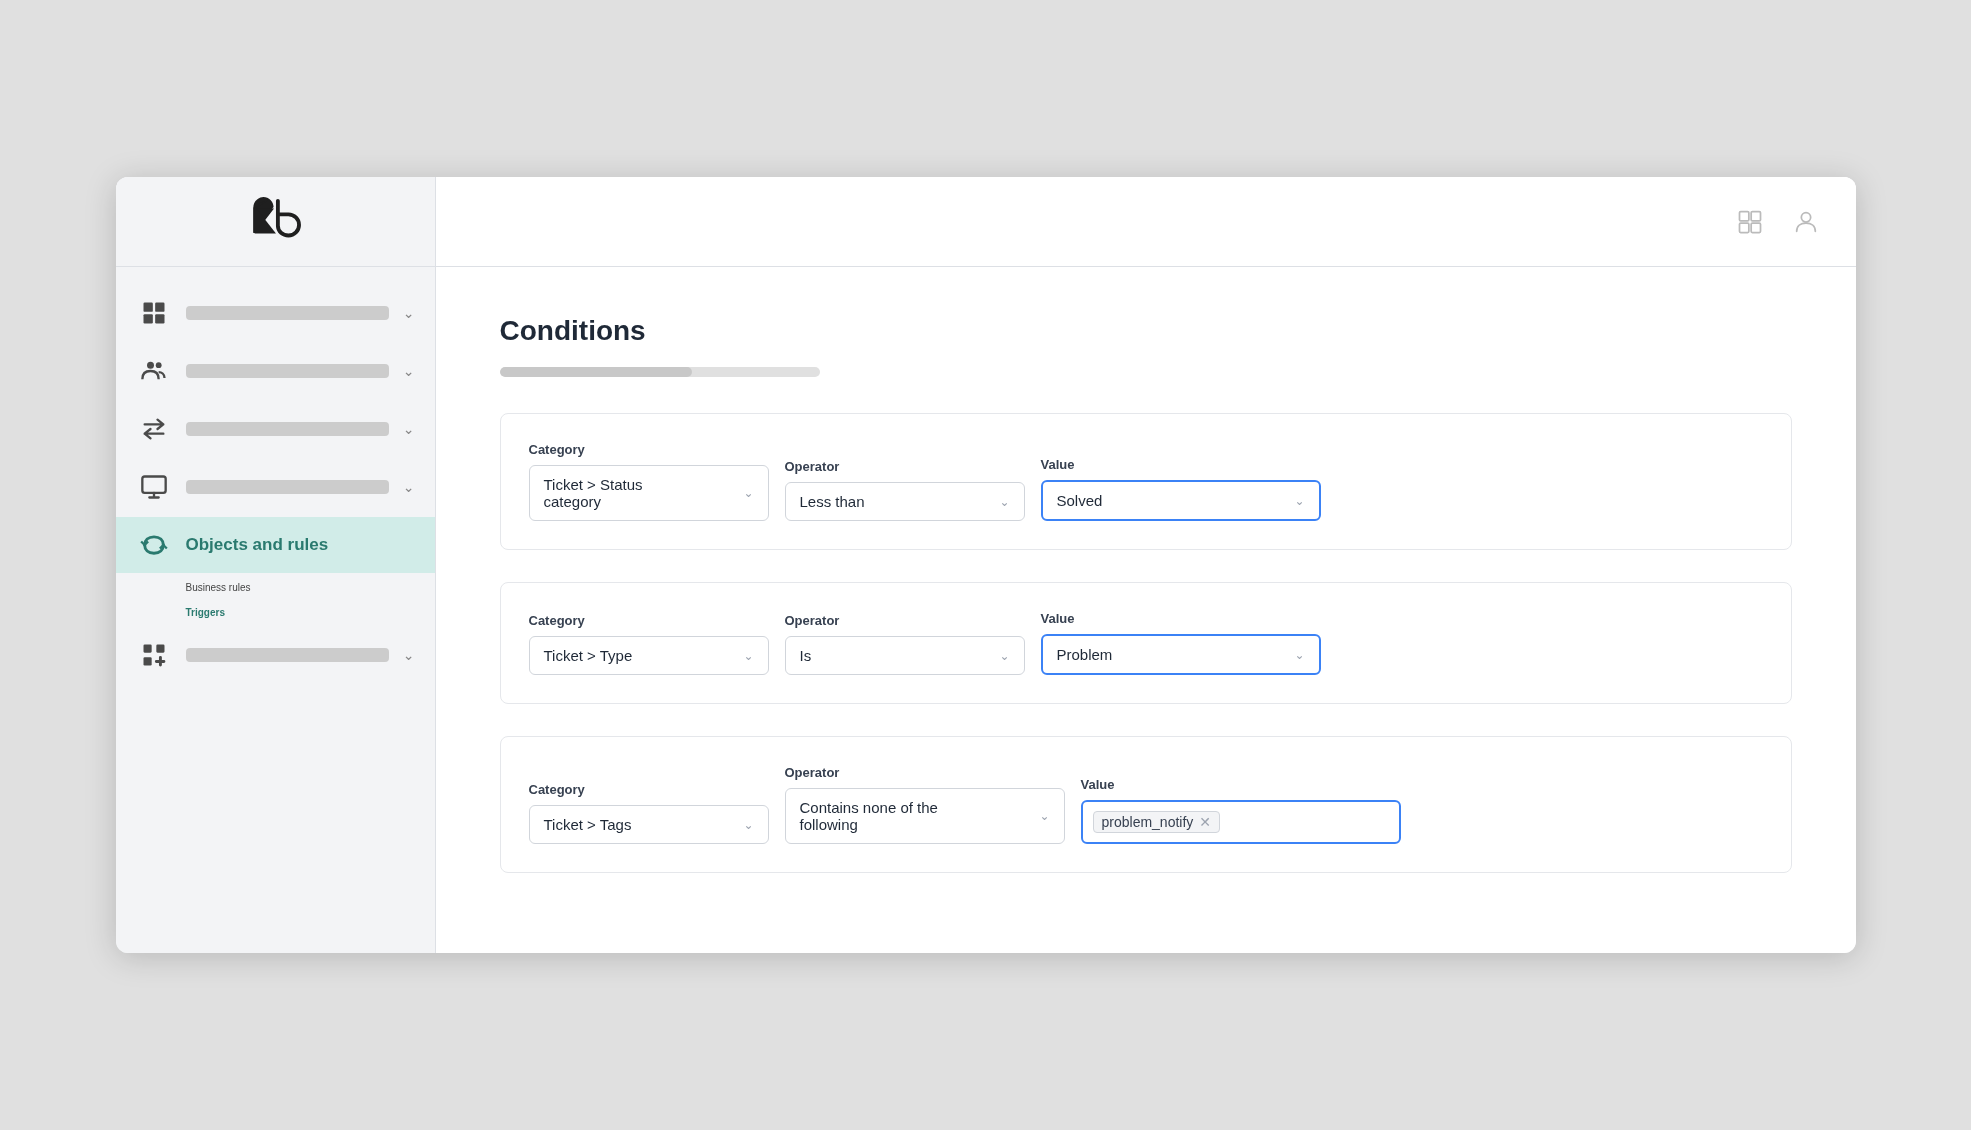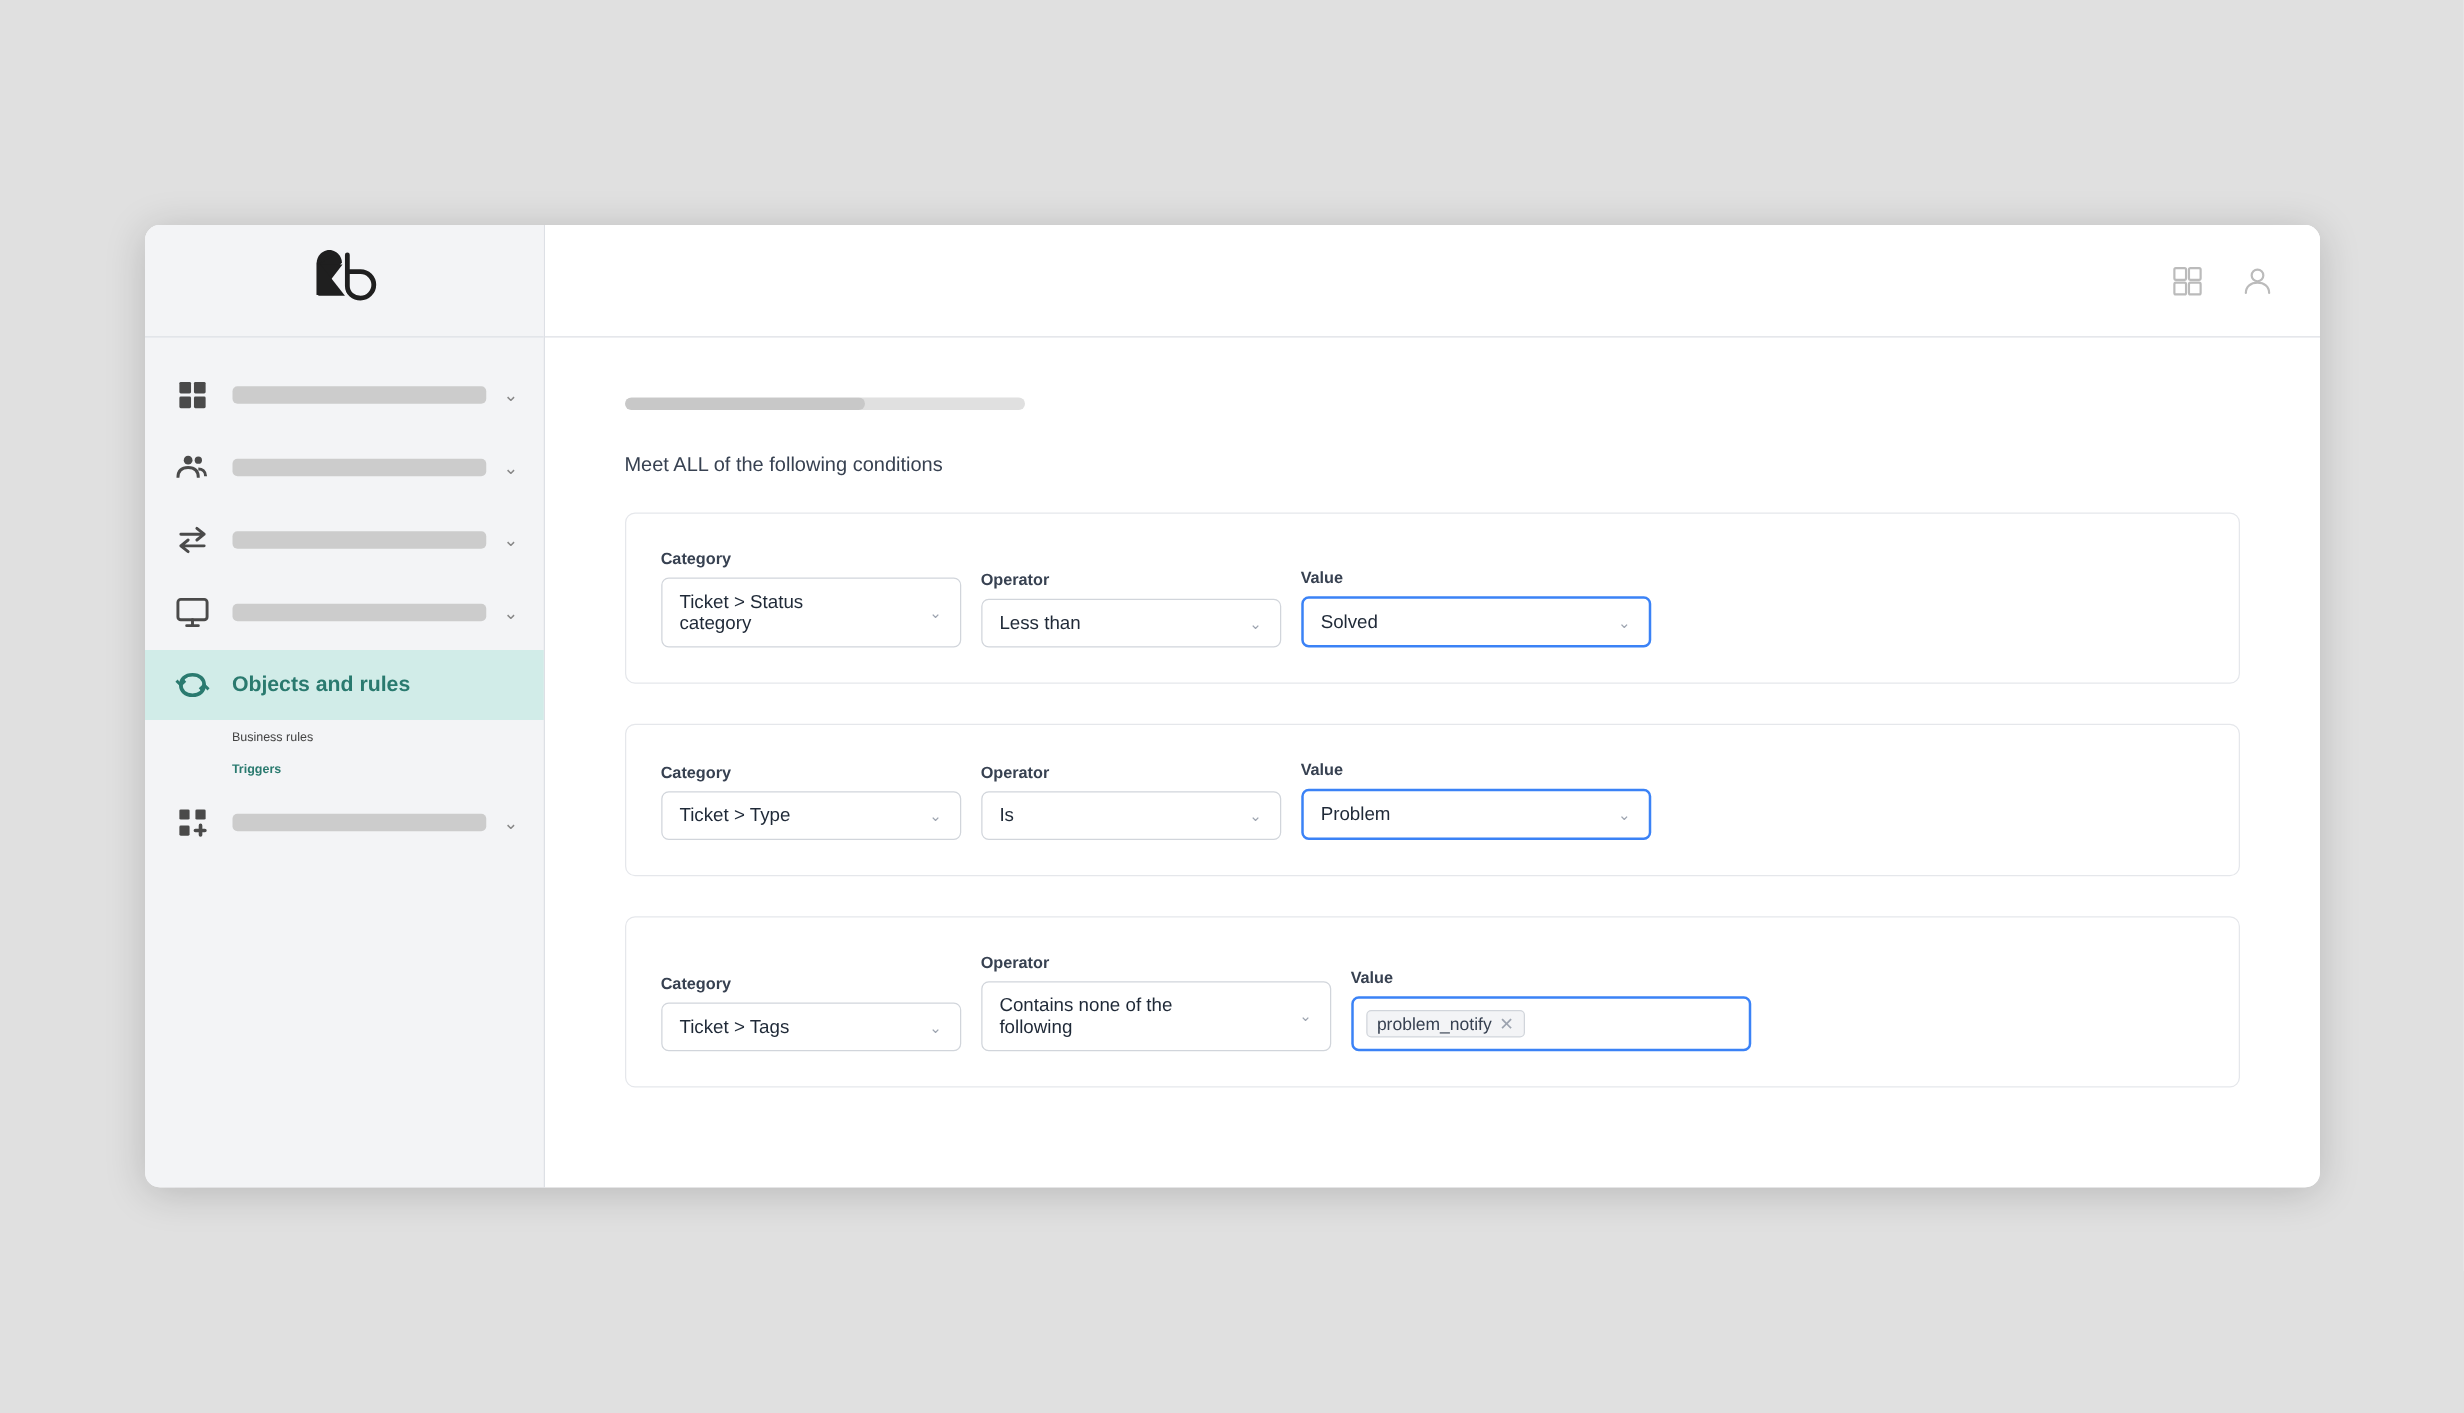--- a/index.html
+++ b/index.html
@@ -358,26 +358,26 @@
       </div>
       <div class="top-bar-icon" title="">
         <svg viewBox="0 0 24 24" fill="none" xmlns="http://www.w3.org/2000/svg">
           <circle cx="12" cy="8" r="4" stroke="#bbb" stroke-width="1.5"></circle>
           <path d="M4 20 C4 15.5 7.5 13 12 13 C16.5 13 20 15.5 20 20" stroke="#bbb" stroke-width="1.5" stroke-linecap="round"></path>
         </svg>
       </div>
     </div>
 
     <div class="content-area">
+      <h1 class="page-title">Conditions</h1>
 
       <div class="progress-bar-track">
         <div class="progress-bar-fill"></div>
       </div>
 
-      <p class="conditions-subtitle">Meet ALL of the following conditions</p>
 
       <div class="condition-card">
         <div class="condition-row">
           <div class="condition-field field-category">
             <div class="condition-field-label">Category</div>
             <div class="fake-select">
               <span class="fake-select-text">Ticket &gt; Status category</span>
               <span class="fake-select-chevron">⌄</span>
             </div>
           </div>

